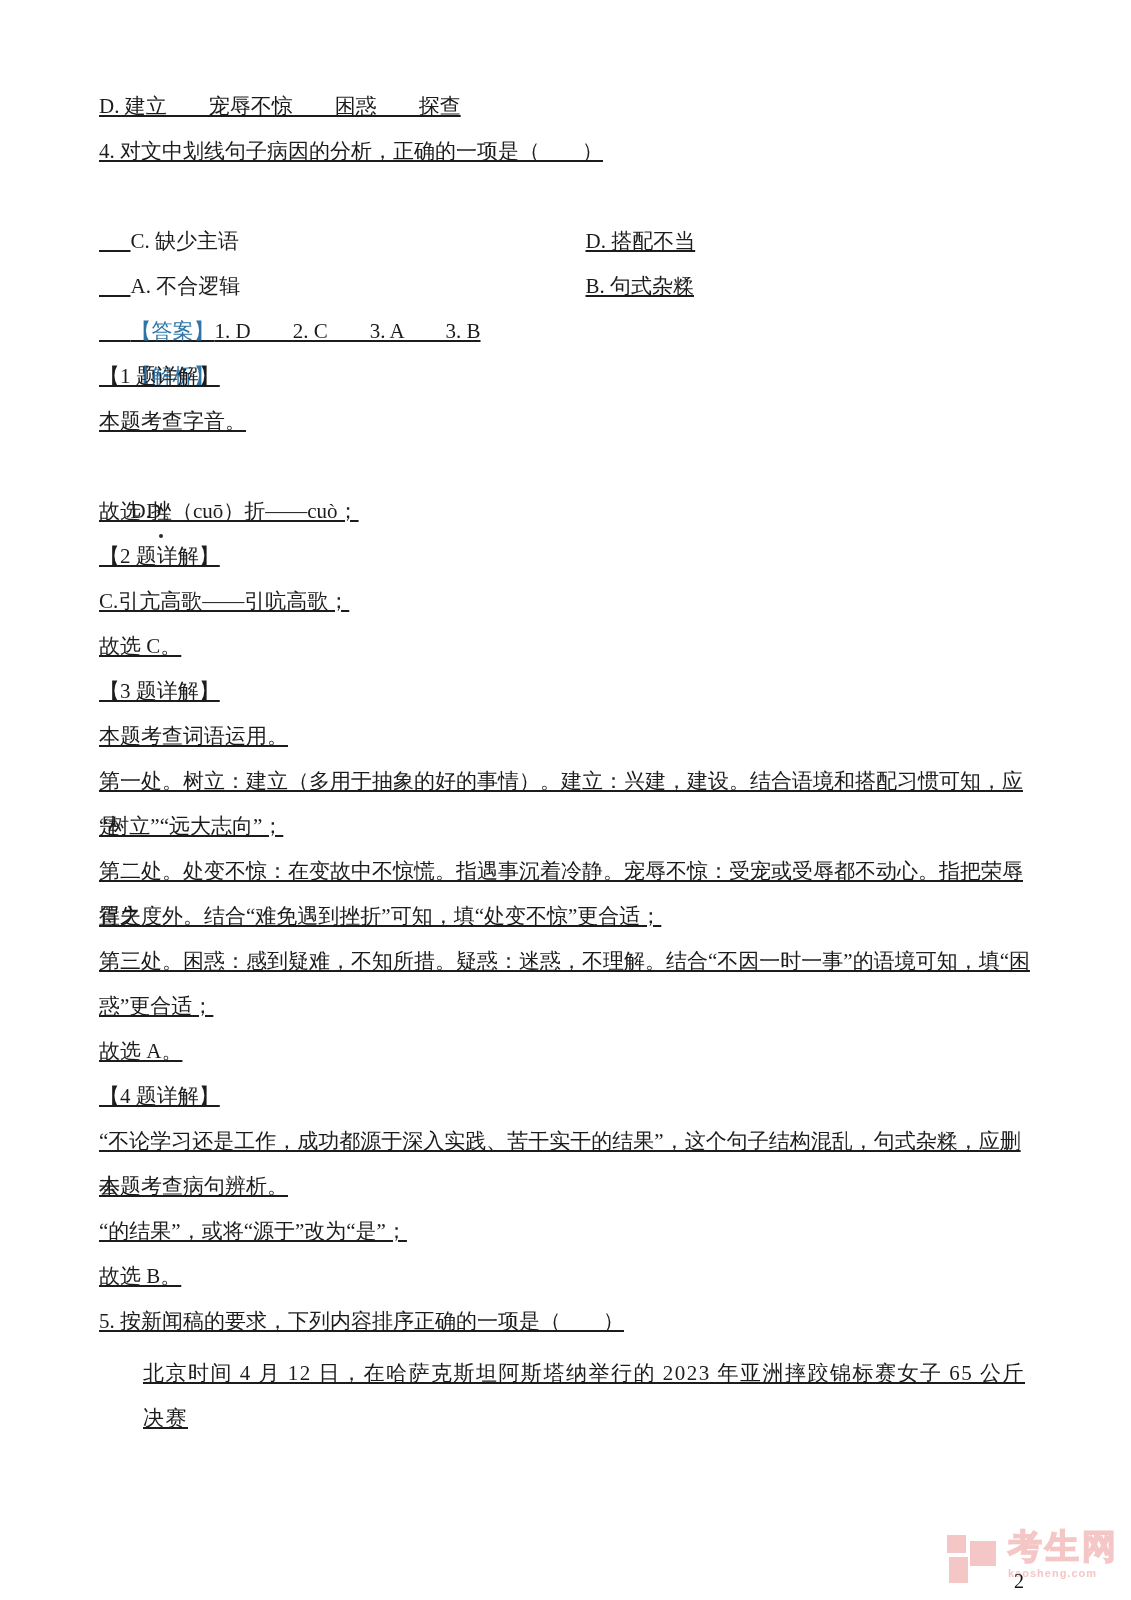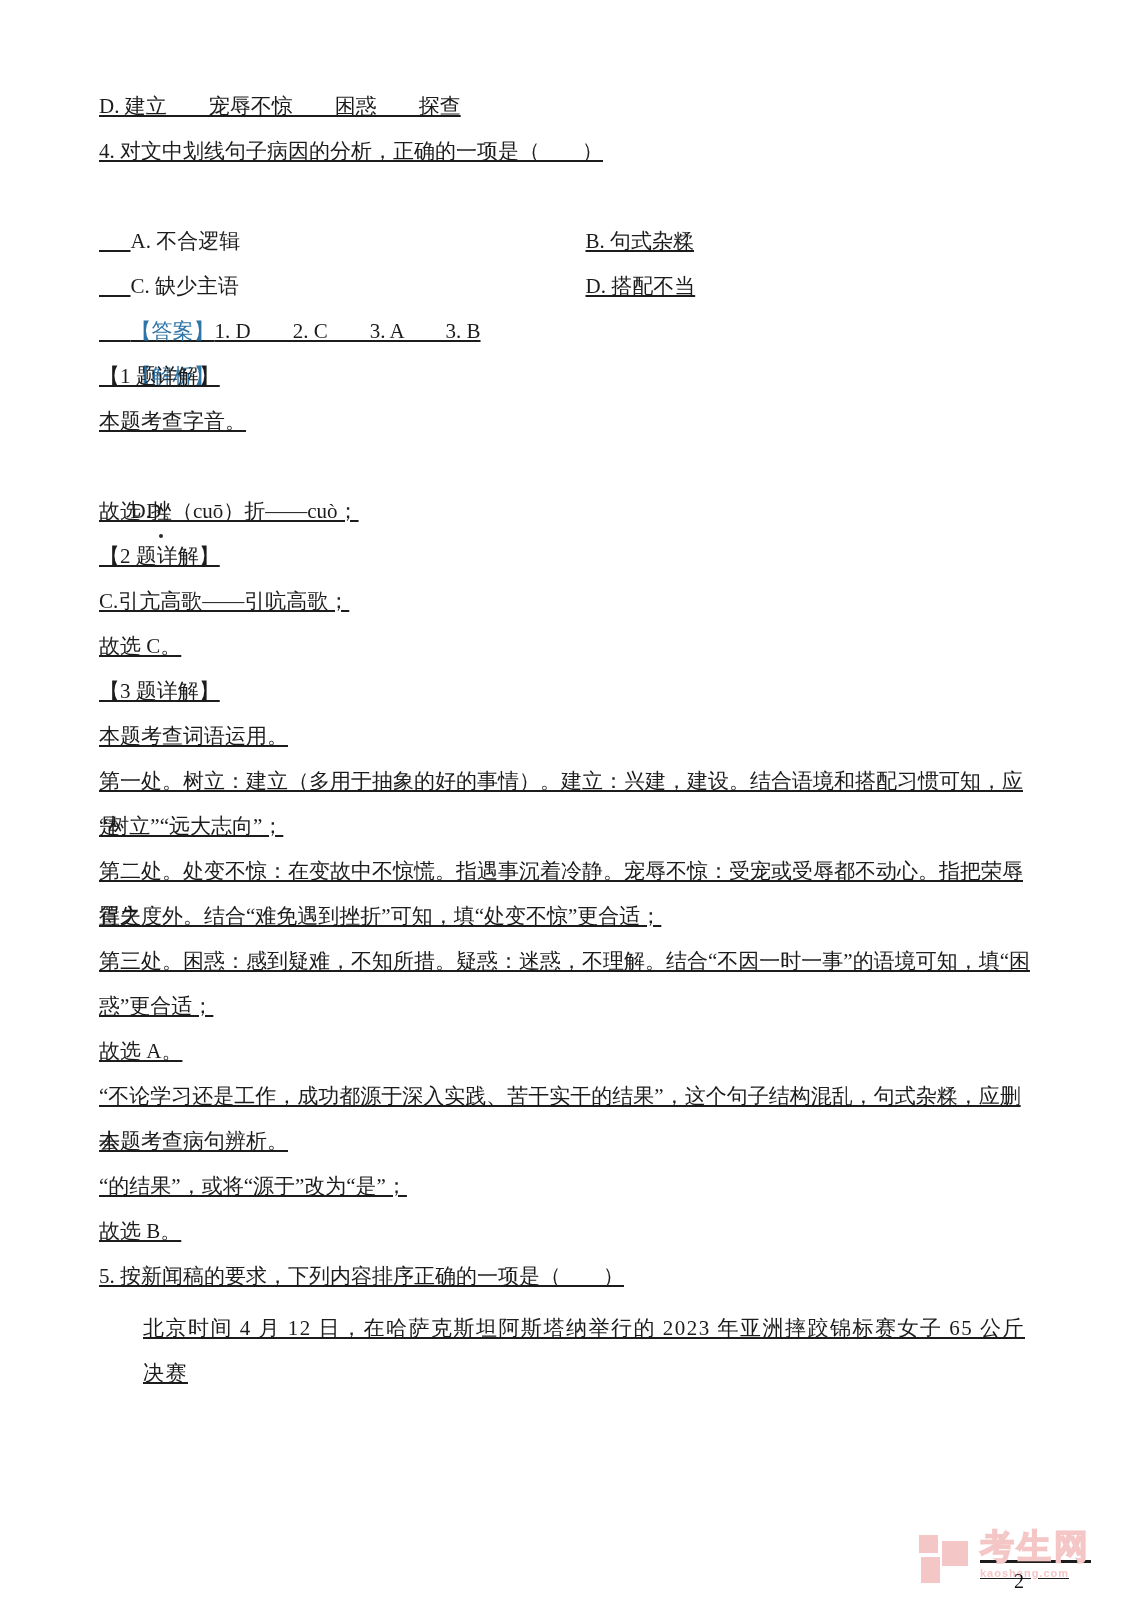--- a/index.html
+++ b/index.html
@@ -30,22 +30,22 @@
     content:"";position:absolute;left:50%;bottom:-4px;
     width:4px;height:4px;border-radius:50%;background:#2a2a2a;
     transform:translateX(-50%);
   }
   .kaiti{
     padding-left:44px;margin-top:7px;letter-spacing:1.5px;
     font-family:"Liberation Serif","DejaVu Serif",serif;
   }
   
   .watermark{
-    position:absolute;top:1528px;right:40px;
-    display:flex;align-items:flex-start;gap:9px;text-decoration:underline;
+    position:absolute;top:1528px;right:12px;
+    display:flex;align-items:flex-start;gap:9px;
   }
   .wm-logo{position:relative;width:52px;height:56px;flex:0 0 auto;}
   .wm-logo .blk{position:absolute;background:var(--wm);}
   .wm-b1{left:0;top:7px;width:19px;height:18px;}
   .wm-b2{left:23px;top:13px;width:26px;height:25px;}
   .wm-b3{left:2px;top:29px;width:19px;height:26px;}
   .wm-text{display:flex;flex-direction:column;}
   .wm-cn{
     font-size:34px;line-height:36px;font-weight:bold;letter-spacing:3px;
     color:#fdecec;-webkit-text-stroke:1.5px var(--wm);
@@ -65,25 +65,25 @@
 <body>
 
 <div class="page">
   <main class="content">
 
     <p class="line">D. 建立　　宠辱不惊　　困惑　　探查</p>
 
     <p class="line">4. 对文中划线句子病因的分析，正确的一项是（　　）</p>
 
     <p class="line options-row">
-      <span class="opt-left">A. 不合逻辑</span><span>B. 句式杂糅</span>
+      <span class="opt-left">C. 缺少主语</span><span>D. 搭配不当</span>
     </p>
 
     <p class="line options-row">
-      <span class="opt-left">C. 缺少主语</span><span>D. 搭配不当</span>
+      <span class="opt-left">A. 不合逻辑</span><span>B. 句式杂糅</span>
     </p>
 
     <p class="line">
       <span class="marker">【答案】</span><span>1. D　　2. C　　3. A　　3. B</span>
     </p>
 
     <p class="line">
       <span class="marker">【解析】</span>
     </p>
 
@@ -101,20 +101,21 @@
     <p class="line">【3 题详解】</p>
     <p class="line">本题考查词语运用。</p>
     <p class="line">第一处。树立：建立（多用于抽象的好的事情）。建立：兴建，建设。结合语境和搭配习惯可知，应是</p>
     <p class="line">“树立”“远大志向”；</p>
     <p class="line">第二处。处变不惊：在变故中不惊慌。指遇事沉着冷静。宠辱不惊：受宠或受辱都不动心。指把荣辱得失</p>
     <p class="line">置之度外。结合“难免遇到挫折”可知，填“处变不惊”更合适；</p>
     <p class="line">第三处。困惑：感到疑难，不知所措。疑惑：迷惑，不理解。结合“不因一时一事”的语境可知，填“困</p>
     <p class="line">惑”更合适；</p>
     <p class="line">故选 A。</p>
 
+    <p class="line">【4 题详解】</p>
     <p class="line">“不论学习还是工作，成功都源于深入实践、苦干实干的结果”，这个句子结构混乱，句式杂糅，应删去</p>
     <p class="line">本题考查病句辨析。</p>
     <p class="line">“的结果”，或将“源于”改为“是”；</p>
     <p class="line">故选 B。</p>
 
     <p class="line">5. 按新闻稿的要求，下列内容排序正确的一项是（　　）</p>
     <p class="line kaiti">北京时间 4 月 12 日，在哈萨克斯坦阿斯塔纳举行的 2023 年亚洲摔跤锦标赛女子 65 公斤决赛</p>
 
   </main>
 

